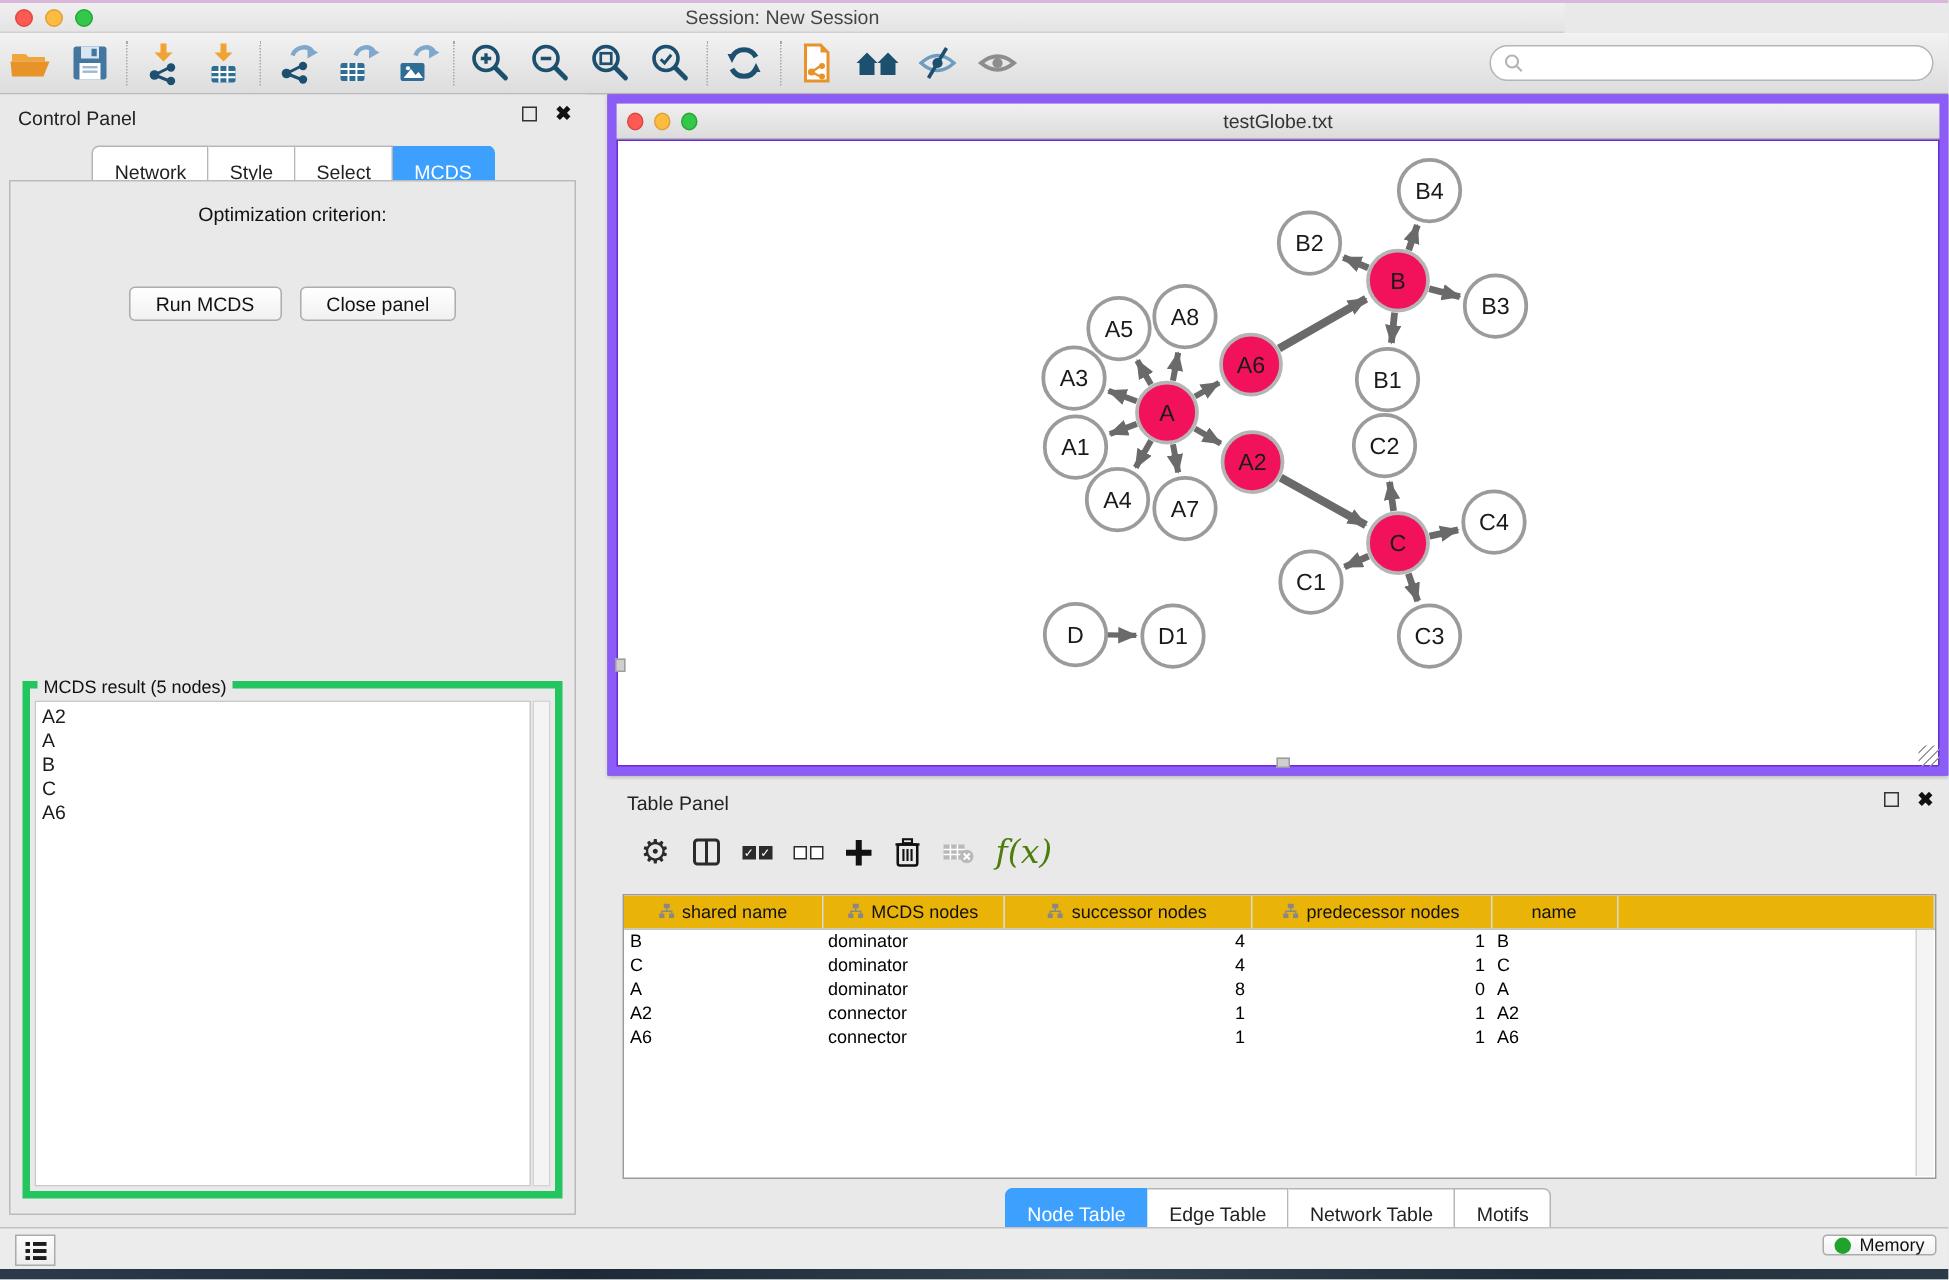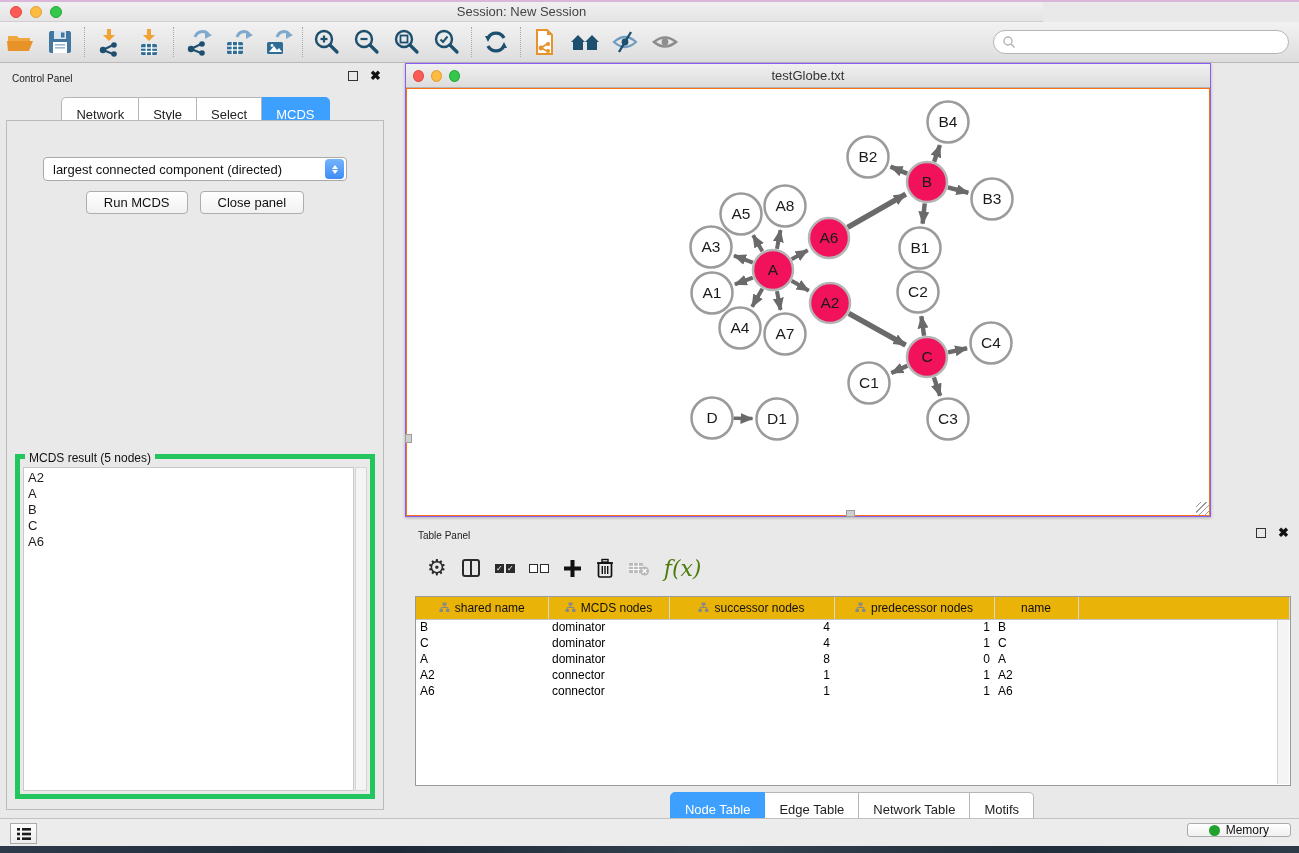--- a/index.html
+++ b/index.html
@@ -20,21 +20,21 @@
   
   .toolbar { position:absolute; left:0; top:22px; width:1299px; height:41px; background:linear-gradient(#f2f2f2,#dddddd); border-bottom:1px solid #b9b9b9; display:flex; align-items:center; }
   .tbtn { width:40px; height:36px; display:flex; align-items:center; justify-content:center; }
   .tsep { width:1px; height:30px; margin:0 4px; border-left:1px dotted #a8a8a8; }
   .searchbox { position:absolute; right:10px; top:8px; width:296px; height:24px; background:#ffffff; border:1px solid #b5b5b5; border-radius:12px; display:flex; align-items:center; padding-left:8px; }
   .searchbox svg { opacity:.55; }
 
   
   .control-panel { position:absolute; left:0; top:63px; width:391px; height:755px; background:#e9e9e9; }
   .panel-head { position:relative; height:30px; display:flex; align-items:center; padding:0 12px; }
-  .panel-head .ptitle { font-size:10px; color:#222; }
+  .panel-head .ptitle { font-size:13px; color:#222; }
   .panel-icons { position:absolute; right:10px; top:8px; display:flex; gap:12px; align-items:center; }
   .float-ic { width:10px; height:10px; border:1.6px solid #333; display:inline-block; }
   .close-ic { font-size:13px; font-weight:bold; color:#111; line-height:10px; }
 
   .seg-tabs { display:flex; justify-content:center; margin-top:4px; }
   .seg { height:21px; padding:16px 14px; background:#fff; border:1px solid #b5b5b5; border-left:none; font-size:13px; display:flex; align-items:center; color:#222; }
   .seg:first-child { border-left:1px solid #b5b5b5; border-radius:5px 0 0 5px; }
   .seg:last-child { border-radius:0 5px 5px 0; }
   .seg.active { background:#3da0fe; border-color:#3da0fe; color:#fff; }
 
@@ -48,21 +48,21 @@
   .stepper i.dn { border-top:4px solid #fff; }
   .btn-row { position:absolute; top:70px; left:0; right:0; display:flex; justify-content:center; gap:12px; }
   .pushbtn { height:23px; padding:0 17px; font-size:13px; background:linear-gradient(#ffffff,#f1f1f1); border:1px solid #ad ad; border:1px solid #adadad; border-radius:4px; display:flex; align-items:center; color:#111; }
 
   .fieldset { position:absolute; left:8px; right:8px; top:333px; bottom:10px; border:5px solid #22c55e; }
   .legend { position:absolute; top:-8px; left:5px; background:#e9e9e9; padding:0 4px; font-size:12px; color:#111; }
   .mcds-list { position:absolute; left:3px; top:8px; right:16px; bottom:3px; background:#fff; border:1px solid #c9c9c9; padding:2px 0 0 4px; font-size:13px; line-height:16px; overflow:hidden; }
   .mcds-scroll { position:absolute; right:3px; top:8px; width:12px; bottom:3px; background:#f4f4f4; border:1px solid #d4d4d4; }
 
   
-  .net-window { position:absolute; left:405px; top:63px; width:806px; height:454px; background:#f97316; border:1px solid #8b5cf6; box-shadow:0 1px 3px rgba(0,0,0,.25); }
+  .net-window { position:absolute; left:405px; top:63px; width:894px; height:454px; background:#6d28d9; border:6px solid #8b5cf6; box-shadow:0 1px 3px rgba(0,0,0,.25); }
   .net-titlebar { position:relative; height:24px; background:linear-gradient(#f0f0f0,#dcdcdc); border-bottom:1px solid #b5b5b5; display:flex; align-items:center; justify-content:center; }
   .net-titlebar .title { font-size:13px; color:#333; }
   .net-lights { position:absolute; left:7px; top:6px; display:flex; gap:7px; }
   .net-lights .light { width:11px; height:12px; }
   .net-canvas { position:absolute; left:1px; right:1px; top:25px; bottom:1px; background:#fff; }
   .net-canvas svg { position:absolute; inset:0; }
   .grip-left { position:absolute; left:-1px; top:370px; width:7px; height:9px; background:#cfcfcf; border:1px solid #9e9e9e; }
   .grip-bottom { position:absolute; left:440px; bottom:-1px; width:9px; height:7px; background:#cfcfcf; border:1px solid #9e9e9e; }
   .grip-corner { position:absolute; right:0; bottom:0; width:14px; height:14px;
     background:repeating-linear-gradient(135deg, transparent 0 3px, #9a9a9a 3px 4px); }
@@ -81,21 +81,21 @@
   table.grid td { height:16px; padding:0 4px; color:#000; white-space:nowrap; overflow:hidden; }
   td.num { text-align:right; padding-right:16px; }
   td.txt { padding-left:10px; }
   .vscroll { position:absolute; right:1px; top:23px; bottom:1px; width:12px; background:#f4f4f4; border-left:1px solid #d4d4d4; }
 
   .tp-tabs { position:absolute; left:0; right:0; top:268px; display:flex; justify-content:center; }
 
   
   .statusbar { position:absolute; left:0; top:818px; width:1299px; height:28px; background:#ececec; border-top:1px solid #c2c2c2; }
   .list-btn { position:absolute; left:10px; top:4px; width:27px; height:21px; background:linear-gradient(#fdfdfd,#ededed); border:1px solid #ababab; display:flex; align-items:center; justify-content:center; }
-  .mem-btn { position:absolute; right:8px; top:4px; height:14px; padding:0 21px; background:linear-gradient(#ffffff,#f0f0f0); border:1px solid #ababab; border-radius:3px; display:flex; align-items:center; gap:6px; font-size:12px; color:#111;justify-content:space-between; }
+  .mem-btn { position:absolute; right:8px; top:4px; height:14px; padding:0 7px; background:linear-gradient(#ffffff,#f0f0f0); border:1px solid #ababab; border-radius:3px; display:flex; align-items:center; gap:6px; font-size:12px; color:#111;justify-content:space-between; }
   .mem-dot { width:11px; height:11px; border-radius:50%; background:#1fa32c; }
   .bottom-strip { position:absolute; left:0; top:846px; width:1299px; height:7px;
     background:linear-gradient(90deg,#2c3a49,#1d2937 30%,#33434f 55%,#202d3a 80%,#2c3b47); }
 </style>
 </head>
 <body>
 
 <div class="app">
 
   <div class="top-strip"></div>
@@ -277,27 +277,21 @@
         <span class="close-ic">✖</span>
       </span>
     </div>
     <div class="seg-tabs" id="control-tabs">
         <div class="seg">Network</div>
         <div class="seg">Style</div>
         <div class="seg">Select</div>
         <div class="seg active">MCDS</div>
       </div>
     <div class="cp-body">
-      <div class="dropdown">
-        <span class="dval">largest connected component (directed)</span>
-        <span class="stepper">
-            <i class="up"></i>
-            <i class="dn"></i>
-          </span>
-      </div>
+      <div class="opt-label">Optimization criterion:</div>
       <div class="btn-row">
         <div class="pushbtn">Run MCDS</div>
         <div class="pushbtn">Close panel</div>
       </div>
       <div class="fieldset">
         <span class="legend">MCDS result (5 nodes)</span>
         <div class="mcds-list" id="mcds-list">
             <div>A2</div>
             <div>A</div>
             <div>B</div>

